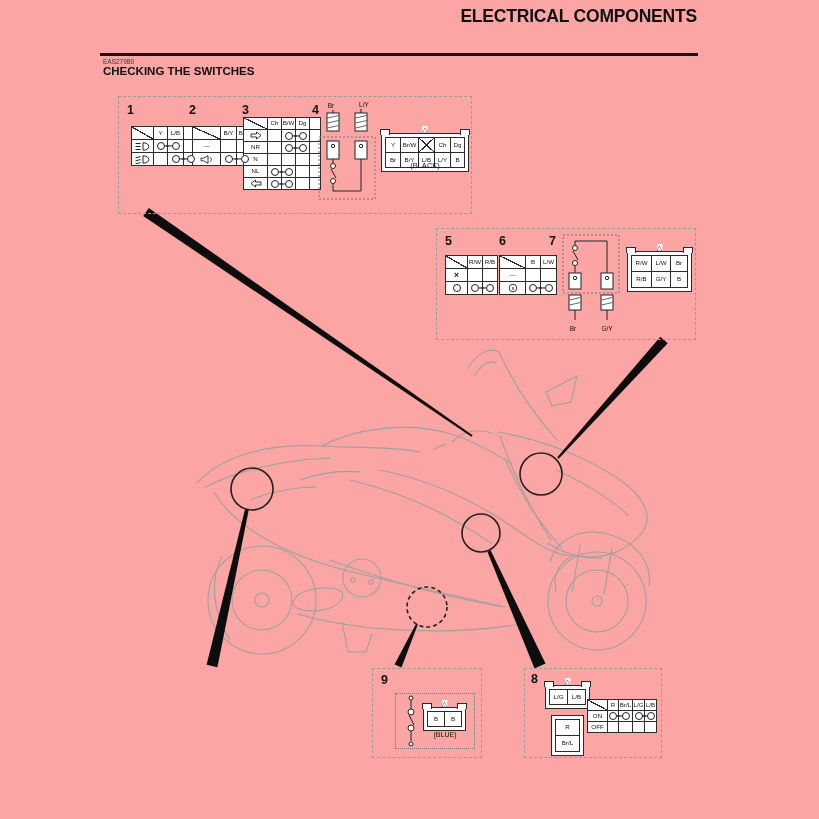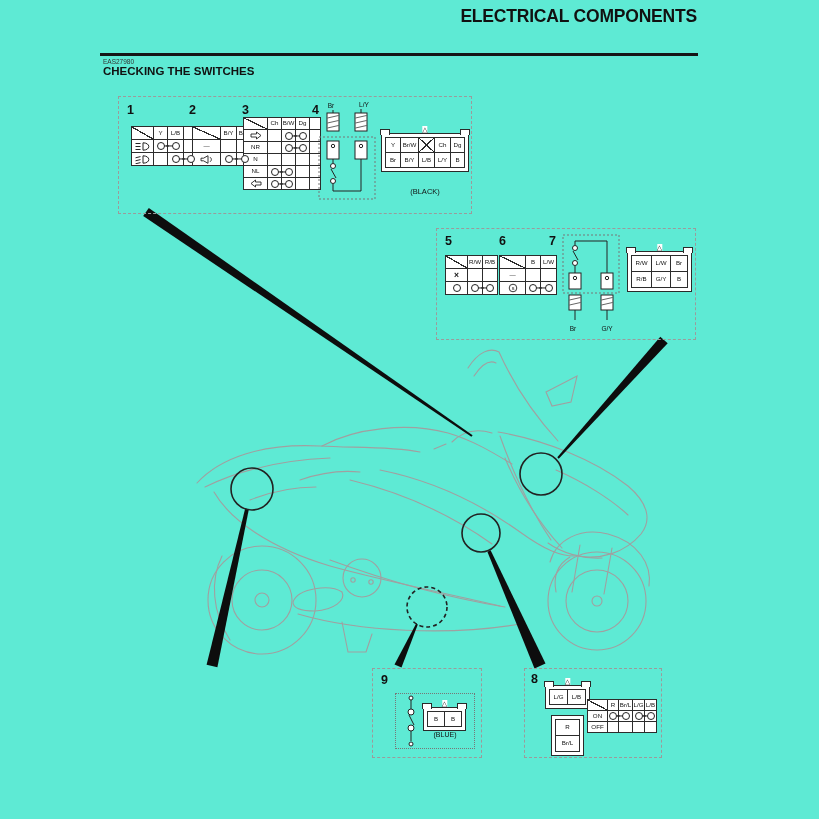--- a/index.html
+++ b/index.html
@@ -1,16 +1,16 @@
 <!DOCTYPE html>
 <html><head>
 <meta charset="utf-8">
 <style>
   html,body{margin:0;padding:0;background:#fff;}
-  .page{position:relative;width:819px;height:819px;background:#5eead4;overflow:hidden;
+  .page{position:relative;width:819px;height:819px;background:#fca5a5;overflow:hidden;
         font-family:"Liberation Sans",sans-serif;color:#111;}
   .art{position:absolute;left:0;top:0;}
   .title{position:absolute;top:6px;right:122px;font-size:17.5px;font-weight:800;letter-spacing:-0.2px;}
   .rule{position:absolute;left:100px;top:53px;width:598px;height:2.6px;background:#151515;}
   .code{position:absolute;left:103px;top:58px;font-size:6.5px;color:#333;}
   .section{position:absolute;left:103px;top:65px;font-size:11.5px;font-weight:800;}
   .dbox{position:absolute;border:1.6px dashed #9b9b9b;}
   .g1{left:118px;top:96px;width:352px;height:116px;}
   .g2{left:436px;top:228px;width:258px;height:110px;}
   .b10{left:138px;top:668px;width:108px;height:88px;}
@@ -270,21 +270,21 @@
           <div class="cell xcell"></div>
           <div class="cell">Ch</div>
           <div class="cell">Dg</div>
           <div class="cell">Br</div>
           <div class="cell">B/Y</div>
           <div class="cell">L/B</div>
           <div class="cell">L/Y</div>
           <div class="cell">B</div>
         </div>
     </div>
-    <div class="conlabel" style="left:262px;top:90px;width:88px;text-align:center;">(BLACK)</div>
+    <div class="conlabel" style="left:262px;top:64px;width:88px;text-align:center;">(BLACK)</div>
   </div>
 
   <div class="dbox g2">
     <span class="num" style="left:8px;top:6px;">5</span>
     <div class="abs grid" style="left: 8px; top: 26px; grid-template-columns: 22px 15px 15px; grid-auto-rows: 13px;">
         <div class="cell diag"></div>
         <div class="cell">R/W</div>
         <div class="cell">R/B</div>
         <div class="cell">
           <span style="font-size:8.5px;font-weight:700;">×</span>

